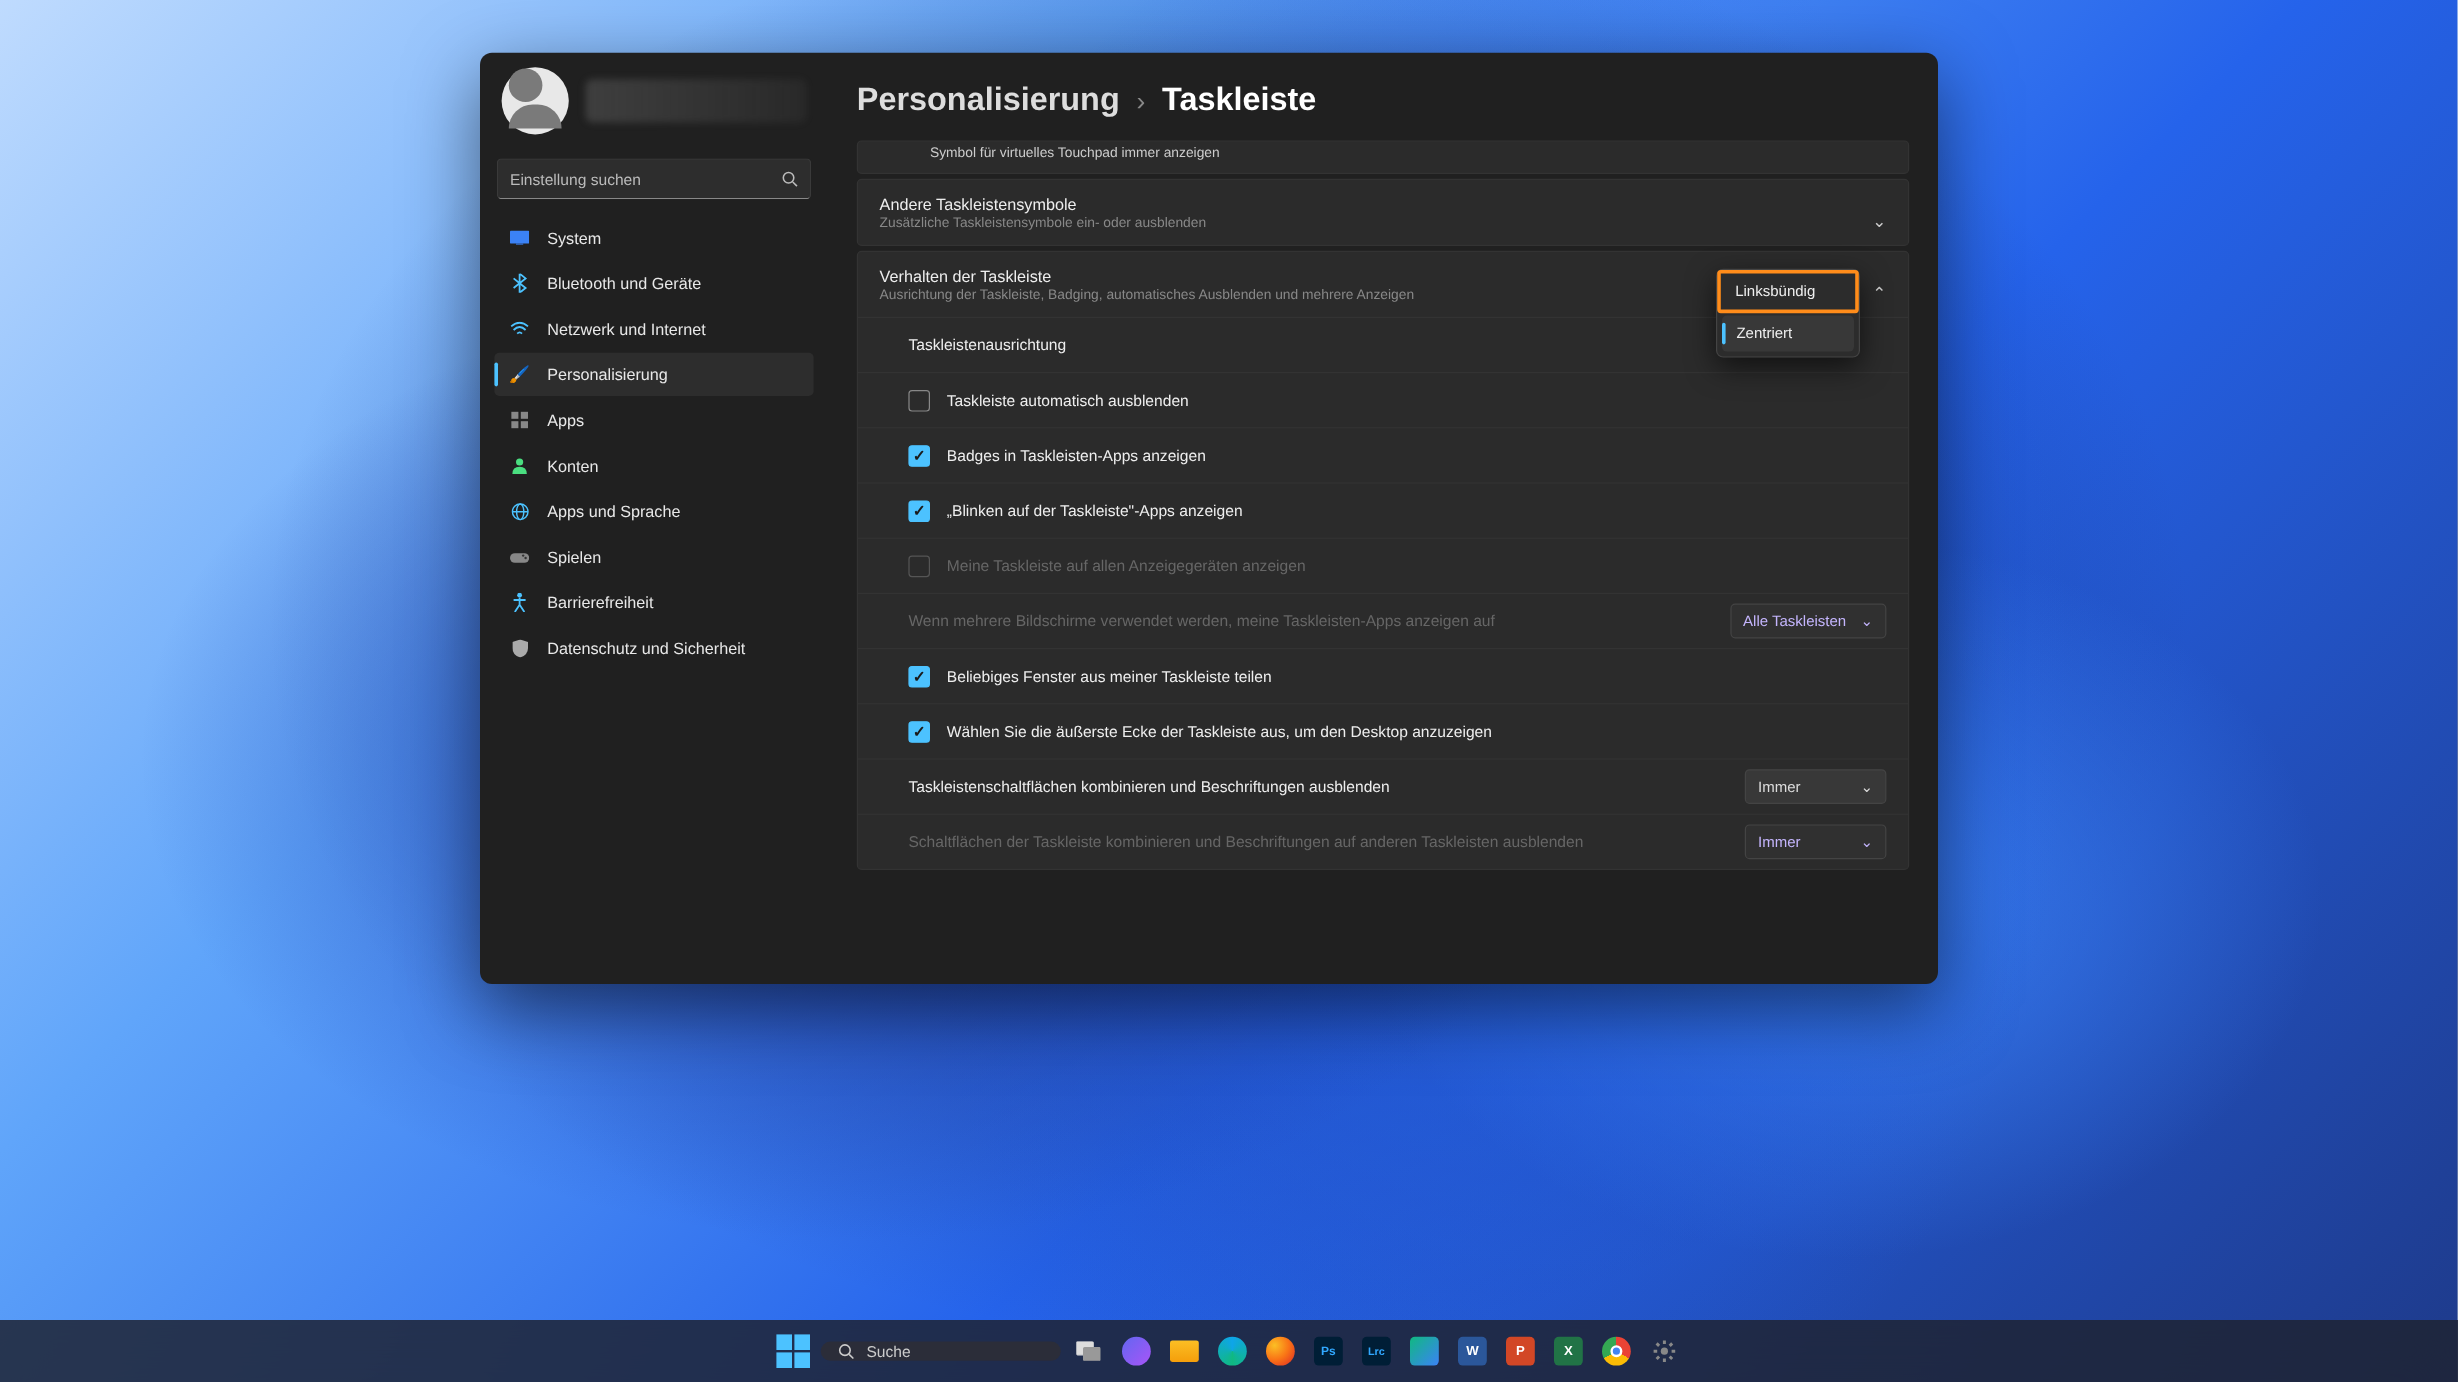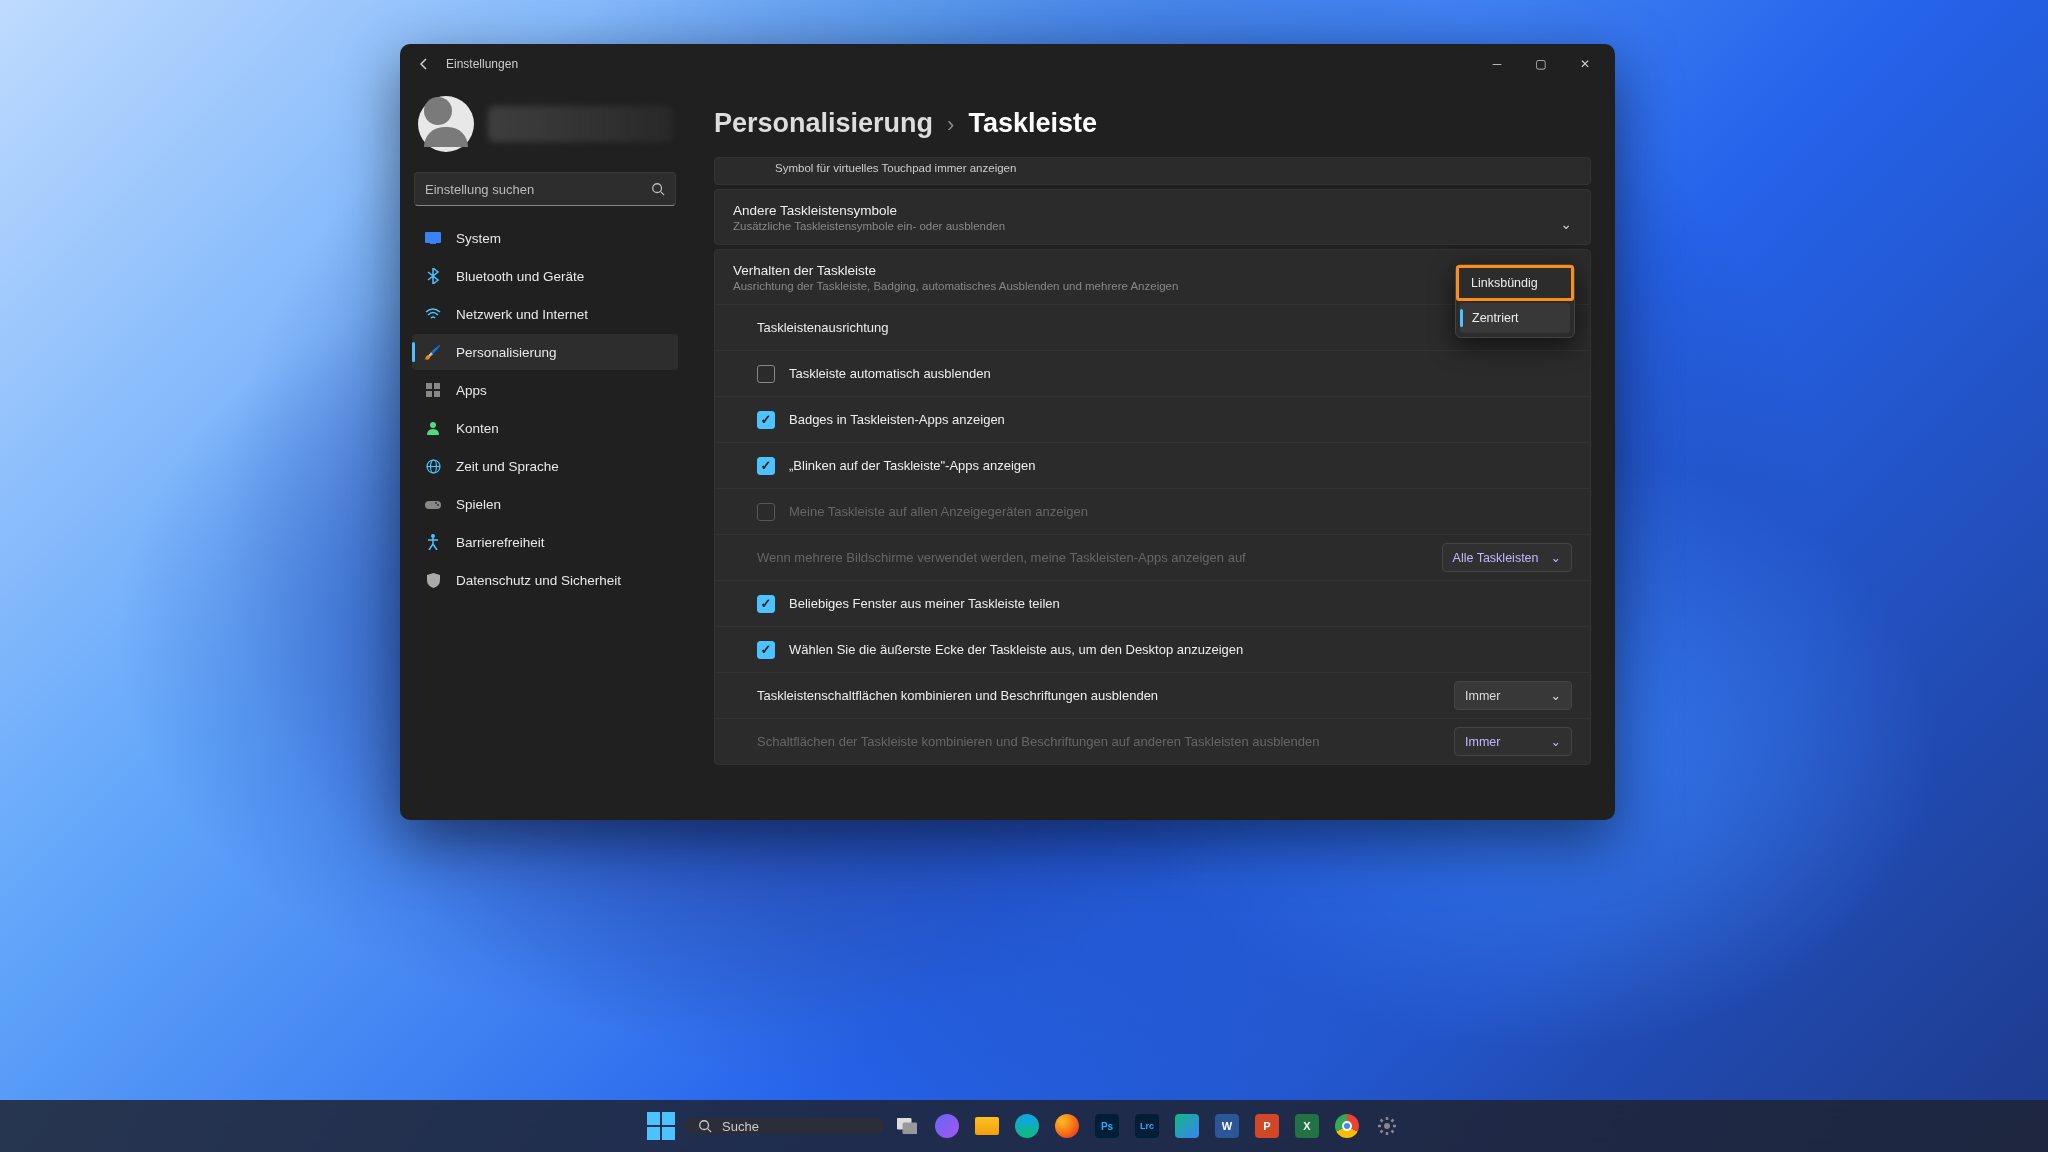--- a/index.html
+++ b/index.html
@@ -76,33 +76,20 @@
 .tb-start div { background:#4cc2ff; }
 .tb-search { width:200px; height:16px; background:rgba(45,45,55,0.9); border-radius:18px; display:flex; align-items:center; padding:0 14px; gap:10px; color:#ccc; font-size:13px; }
 .tb-icon { width:34px; height:34px; display:flex; align-items:center; justify-content:center; border-radius:4px; font-size:18px; }
 </style>
 </head>
 <body>
 
 <div class="wallpaper"></div>
 
 <div class="window">
-  <div class="titlebar">
-    <div class="back-btn">
-      <svg width="16" height="16" viewBox="0 0 16 16">
-          <path d="M10 3 L5 8 L10 13" stroke="#ccc" stroke-width="1.5" fill="none"></path>
-        </svg>
-    </div>
-    <span class="title-text">Einstellungen</span>
-    <div class="win-controls">
-      <div class="win-btn">─</div>
-      <div class="win-btn">▢</div>
-      <div class="win-btn">✕</div>
-    </div>
-  </div>
 
   <div class="body">
     <div class="sidebar">
       <div class="profile">
         <div class="avatar">
           <div style="position:relative">
               <div class="avatar-circle"></div>
               <div style="width:44px;height:20px;border-radius:20px 20px 0 0;background:#7a7a7a;margin-top:-2px;"></div>
             </div>
         </div>
@@ -166,21 +153,21 @@
             <span>Konten</span>
           </div>
         <div class="nav-item">
             <span class="nav-icon">
               <svg width="15" height="15" viewBox="0 0 15 15">
                 <circle cx="7.5" cy="7.5" r="6.5" stroke="#4cc2ff" stroke-width="1.2" fill="none"></circle>
                 <ellipse cx="7.5" cy="7.5" rx="3" ry="6.5" stroke="#4cc2ff" stroke-width="1.2" fill="none"></ellipse>
                 <line x1="1" y1="7.5" x2="14" y2="7.5" stroke="#4cc2ff" stroke-width="1.2"></line>
               </svg>
             </span>
-            <span>Zeit und Sprache</span>
+            <span>Apps und Sprache</span>
           </div>
         <div class="nav-item">
             <span class="nav-icon">
               <svg width="16" height="11" viewBox="0 0 16 11">
                 <rect x="0" y="2" width="16" height="8" rx="4" fill="#888"></rect>
                 <circle cx="11" cy="4" r="1" fill="#333"></circle>
                 <circle cx="13" cy="6" r="1" fill="#333"></circle>
               </svg>
             </span>
             <span>Spielen</span>
@@ -278,21 +265,21 @@
           </div>
         </div>
         <div class="setting-row disabled" style="padding-left:42px;">
           <span>Schaltflächen der Taskleiste kombinieren und Beschriftungen auf anderen Taskleisten ausblenden</span>
           <div class="dropdown disabled">
             <span>Immer</span>
             <span>⌄</span>
           </div>
         </div>
 
-        <div class="dropdown-menu" style="position:absolute; right:15px; top:14px;">
+        <div class="dropdown-menu" style="position:absolute; right:40px; top:14px;">
           <div class="highlight" style="margin:-4px -4px 2px -4px;">
             <div class="menu-item">Linksbündig</div>
           </div>
           <div class="menu-item selected">Zentriert</div>
         </div>
       </div>
     </div>
   </div>
 </div>
 

